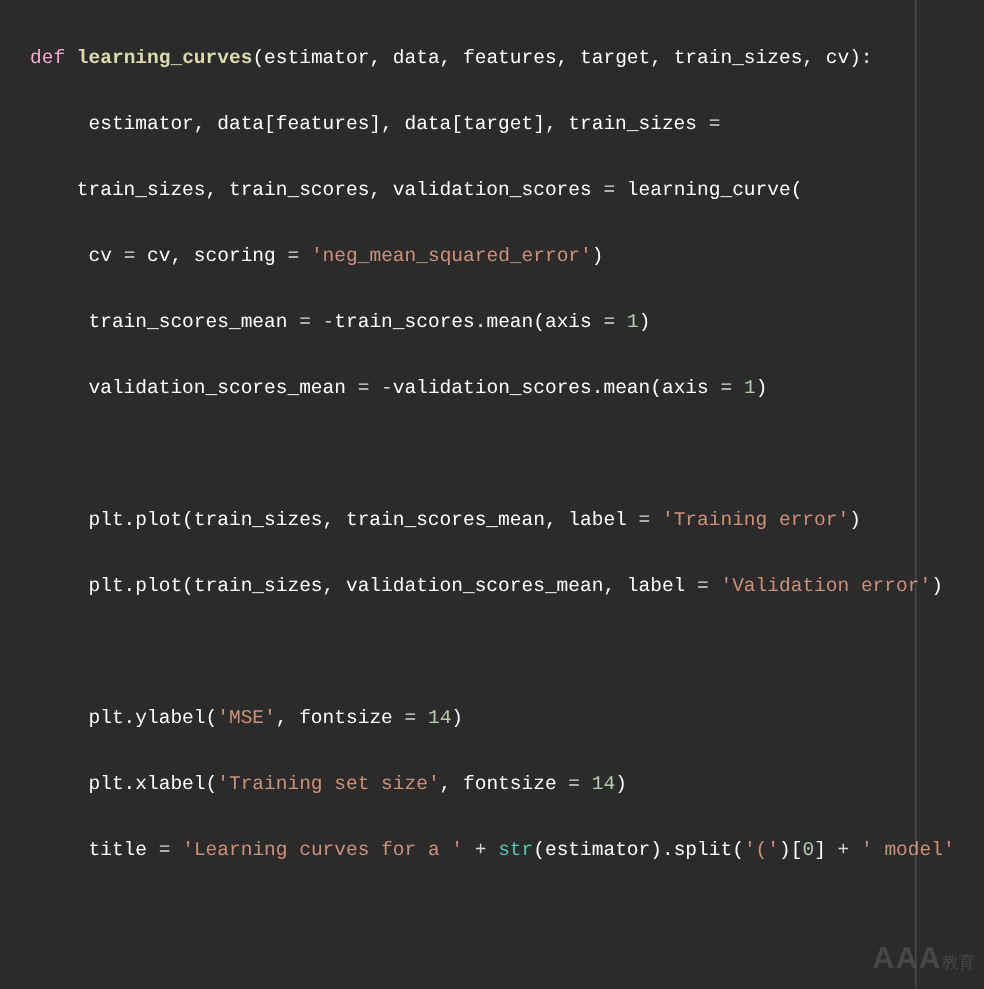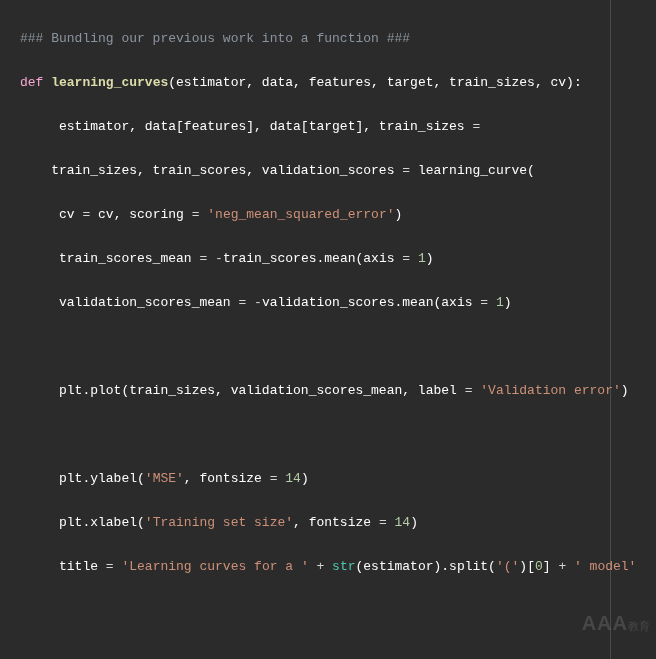--- a/index.html
+++ b/index.html
@@ -34,42 +34,42 @@
     position: absolute;
     right: 45px;
     top: 0;
     bottom: 0;
     width: 1px;
     background: rgba(200,200,200,0.2);
   }
   .watermark {
     position: absolute;
     right: 6px;
-    bottom: 24px;
+    bottom: 8px;
     font-family: Arial, sans-serif;
     font-size: 20px;
     font-weight: bold;
     letter-spacing: 1px;
     color: rgba(200,200,200,0.18);
     pointer-events: none;
   }
   .watermark .small { font-size: 11px; font-weight: normal; letter-spacing: 0; }
 </style>
 </head>
 <body>
 
 <div class="code-area">
-<span class="line"><span class="comment">### Bundling our previous work into a function ###</span></span>
 <span class="line"><span class="kw">def</span><span class="white"> </span><span class="fn">learning_curves</span><span class="param">(estimator, data, features, target, train_sizes, cv):</span></span>
 <span class="line"><span class="param">     estimator, data[features], data[target], train_sizes </span><span class="white">=</span></span>
 <span class="line"><span class="param">    train_sizes, train_scores, validation_scores </span><span class="white">=</span><span class="param"> learning_curve(</span></span>
 <span class="line"><span class="param">     cv </span><span class="white">=</span><span class="param"> cv, scoring </span><span class="white">=</span><span> </span><span class="str">'neg_mean_squared_error'</span><span class="param">)</span></span>
 <span class="line"><span class="param">     train_scores_mean </span><span class="white">=</span><span> </span><span class="white">-</span><span class="param">train_scores.mean(axis </span><span class="white">=</span><span> </span><span class="num">1</span><span class="param">)</span></span>
 <span class="line"><span class="param">     validation_scores_mean </span><span class="white">=</span><span> </span><span class="white">-</span><span class="param">validation_scores.mean(axis </span><span class="white">=</span><span> </span><span class="num">1</span><span class="param">)</span></span>
 <span class="line"> </span>
+<span class="line"><span class="param">     plt.plot(train_sizes, train_scores_mean, label </span><span class="white">=</span><span> </span><span class="str">'Training error'</span><span class="param">)</span></span>
 <span class="line"><span class="param">     plt.plot(train_sizes, validation_scores_mean, label </span><span class="white">=</span><span> </span><span class="str">'Validation error'</span><span class="param">)</span></span>
 <span class="line"> </span>
 <span class="line"><span class="param">     plt.ylabel(</span><span class="str">'MSE'</span><span class="param">, fontsize </span><span class="white">=</span><span> </span><span class="num">14</span><span class="param">)</span></span>
 <span class="line"><span class="param">     plt.xlabel(</span><span class="str">'Training set size'</span><span class="param">, fontsize </span><span class="white">=</span><span> </span><span class="num">14</span><span class="param">)</span></span>
 <span class="line"><span class="param">     title </span><span class="white">=</span><span> </span><span class="str">'Learning curves for a '</span><span class="white"> + </span><span class="cls">str</span><span class="param">(estimator).split(</span><span class="str">'('</span><span class="param">)[</span><span class="num">0</span><span class="param">] </span><span class="white">+</span><span> </span><span class="str">' model'</span></span>
 
 
 
 
 

